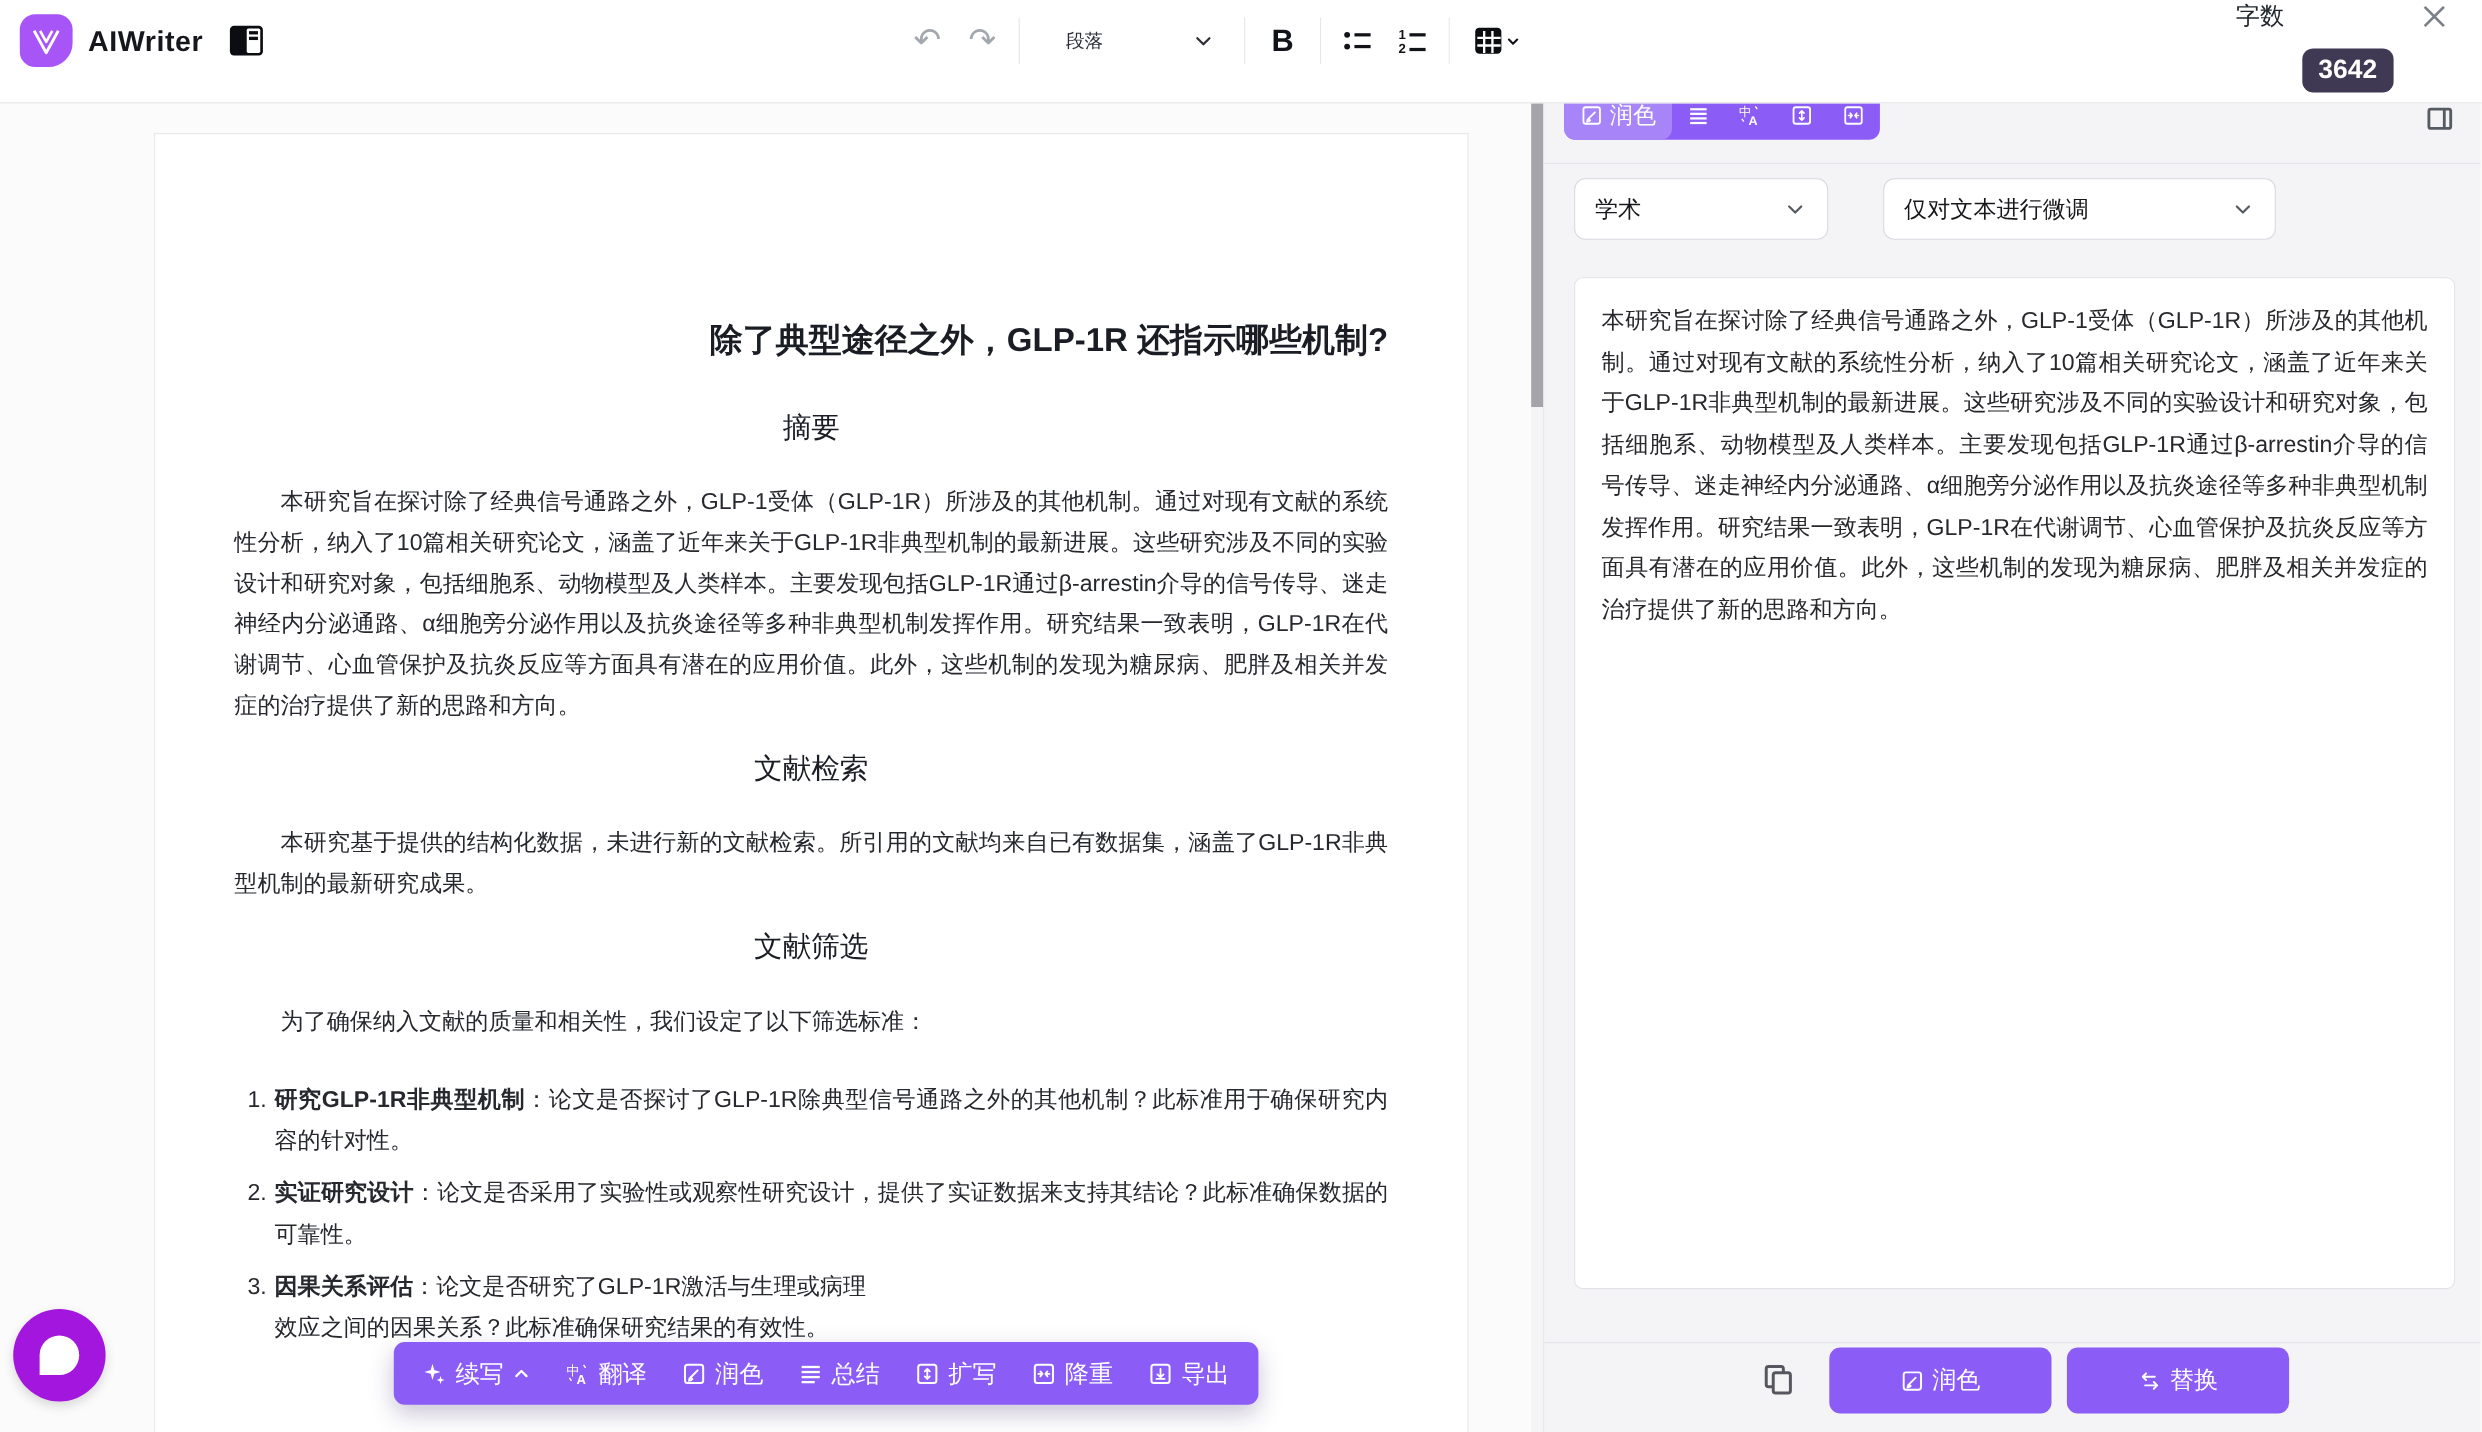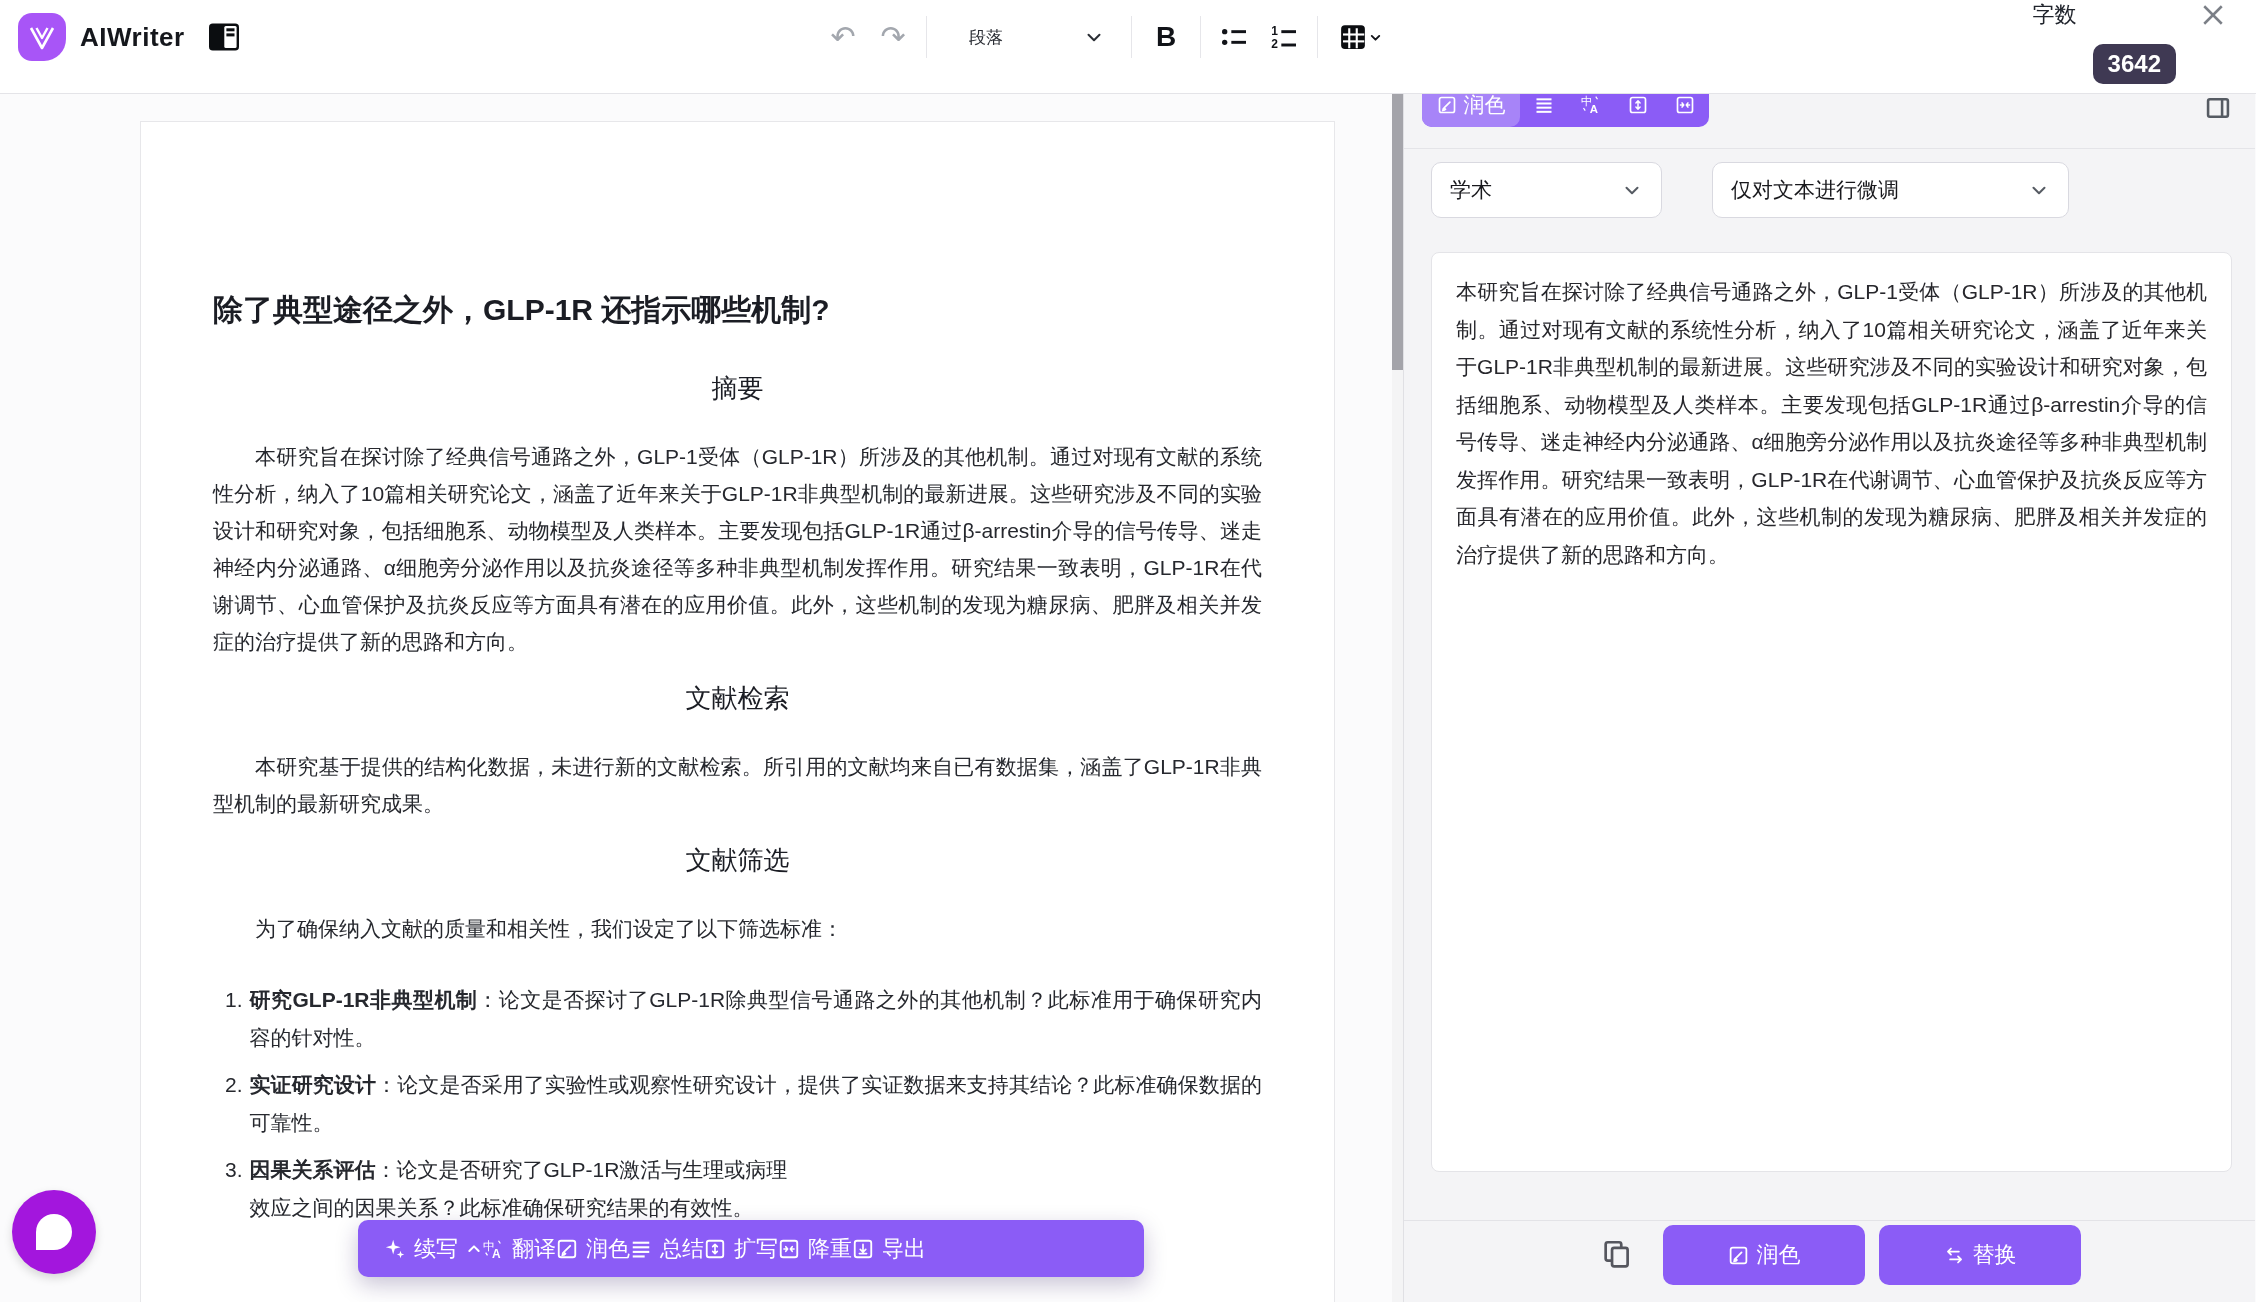--- a/index.html
+++ b/index.html
@@ -31,39 +31,39 @@
     padding:6px 15px; border-radius:10px;margin-top:44px; }
 
   
   .main { position:absolute; left:0; top:74px; width:2256px; height:1228px; display:flex; }
   .editor { position:relative; width:1404px; height:1228px; background:#fbfbfc;
     border-right:1px solid #e0e0e4; overflow:hidden; }
 
   .page { position:absolute; left:140px; top:47px; width:1195px; height:1400px;
     background:#ffffff; border:1px solid #e7e7ea; }
   .page-inner { padding:168px 72px 0 72px; color:#26282e; }
-  .doc-title { text-align:left; font-size:30px; font-weight:700; line-height:40px; color:#1b1d24; }
+  .doc-title { text-align:right; font-size:30px; font-weight:700; line-height:40px; color:#1b1d24; }
   .doc-h2 { text-align:center; font-size:26px; font-weight:400; line-height:36px;
     color:#1b1d24; margin-top:40px; }
   .doc-p { font-size:21px; line-height:37px; text-align:justify; margin-top:32px; text-indent:2em; }
   .doc-h2.lit { margin-top:20px; }
   .doc-list { margin-top:34px; }
   .doc-li { display:flex; font-size:21px; line-height:38px; margin-bottom:9px; padding-left:12px; }
   .doc-li .num { flex:0 0 auto; margin-right:7px; }
   .doc-li .li-body { flex:1 1 auto; text-align:justify; }
   .doc-li .li-label { font-weight:700; }
 
   
   .scrollbar { position:absolute; right:0; top:0; width:11px; height:1228px; background:#f4f4f5; }
   .scroll-thumb { position:absolute; top:1px; left:0; width:11px; height:295px; background:#a4a4aa; }
 
   
   .ctx-toolbar { position:absolute; left:358px; top:1146px; width:786px; height:57px;
     background:#8b5cf6; border-radius:10px; display:flex; align-items:center;
-    padding:0 26px; box-shadow:0 8px 22px rgba(40,20,90,.25); z-index:20; }
+    padding:0 26px; justify-content:space-between; box-shadow:0 8px 22px rgba(40,20,90,.25); z-index:20; }
   .ctx-item { display:flex; align-items:center; gap:8px; color:#fff; font-size:22px; white-space:nowrap; }
   .ctx-item svg { display:block; }
 
   
   .chat-fab { position:absolute; left:12px; top:1116px; width:84px; height:84px;
     border-radius:50%; background:#a316dd; display:flex; align-items:center;
     justify-content:center; z-index:25; box-shadow:0 4px 10px rgba(0,0,0,.15); }
   .chat-blob { width:36px; height:36px; background:#fff; border-radius:50% 50% 50% 0; }
 
   

